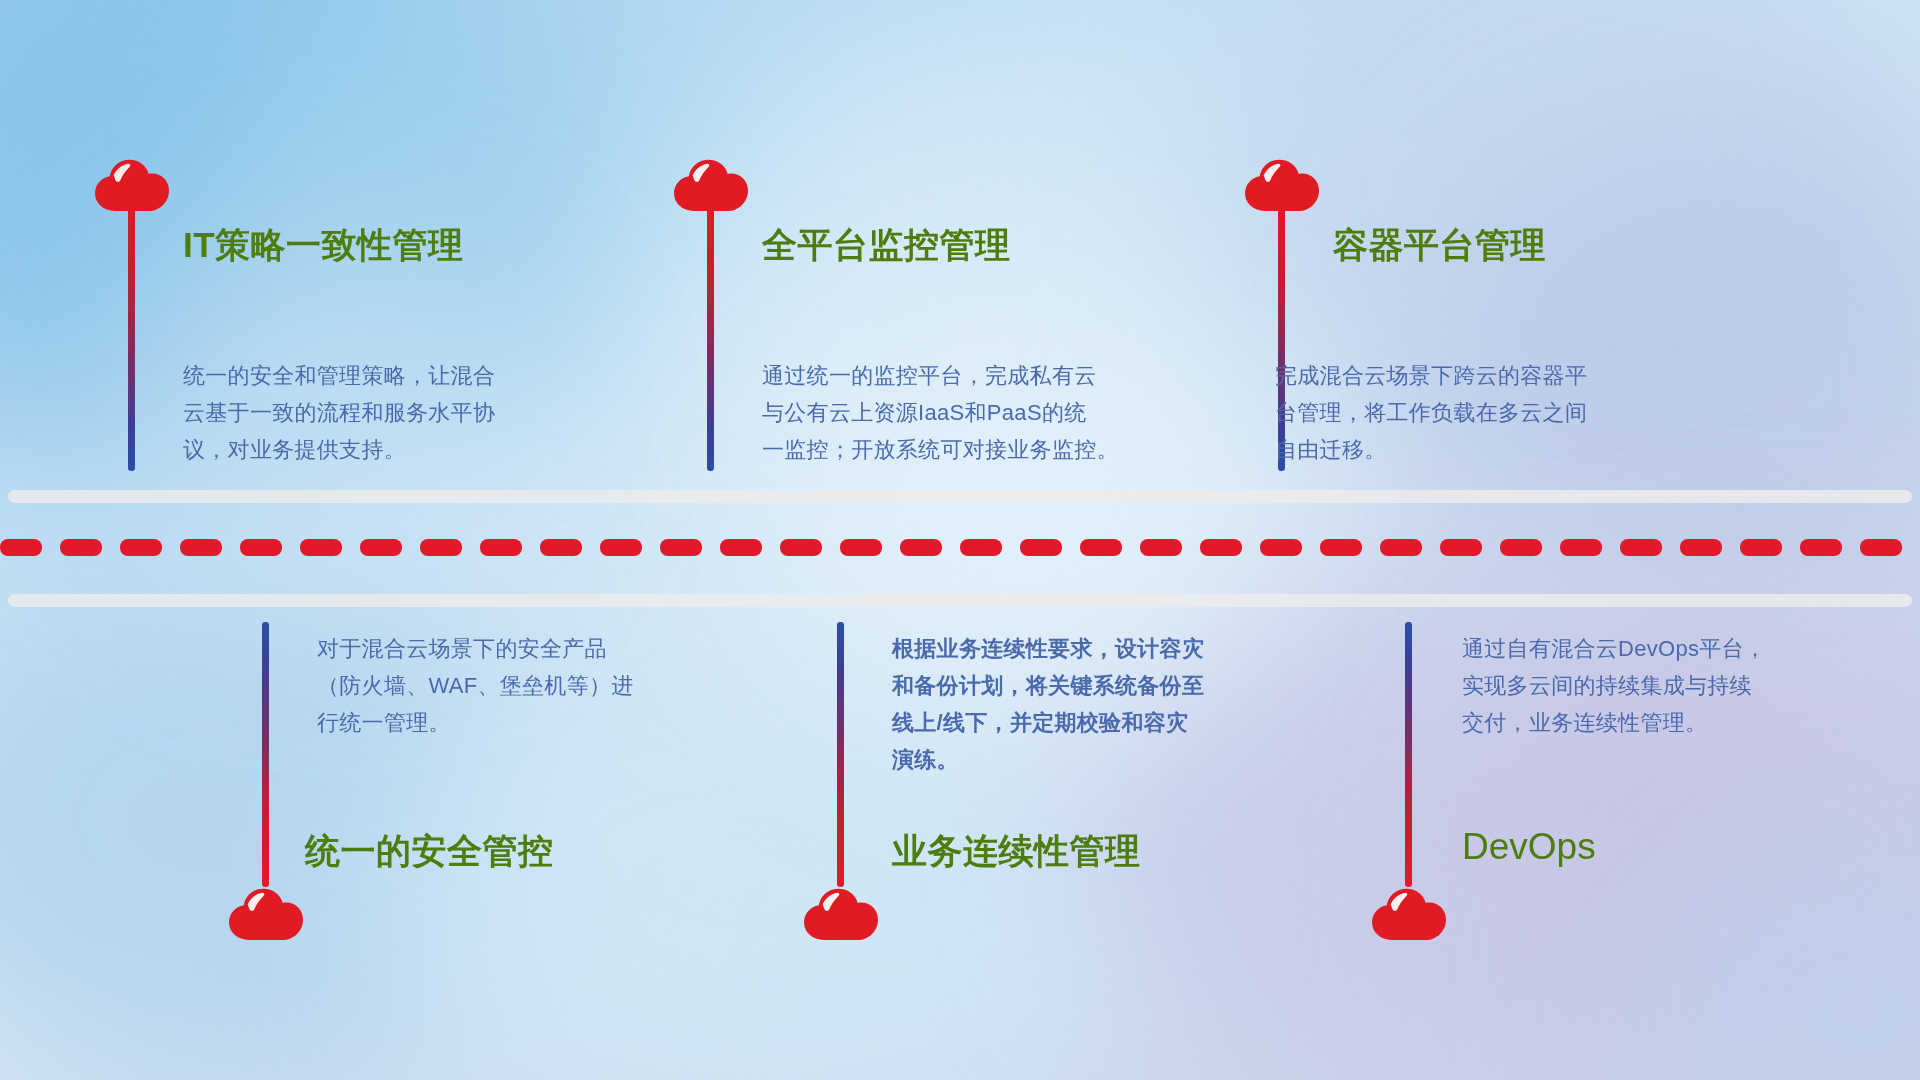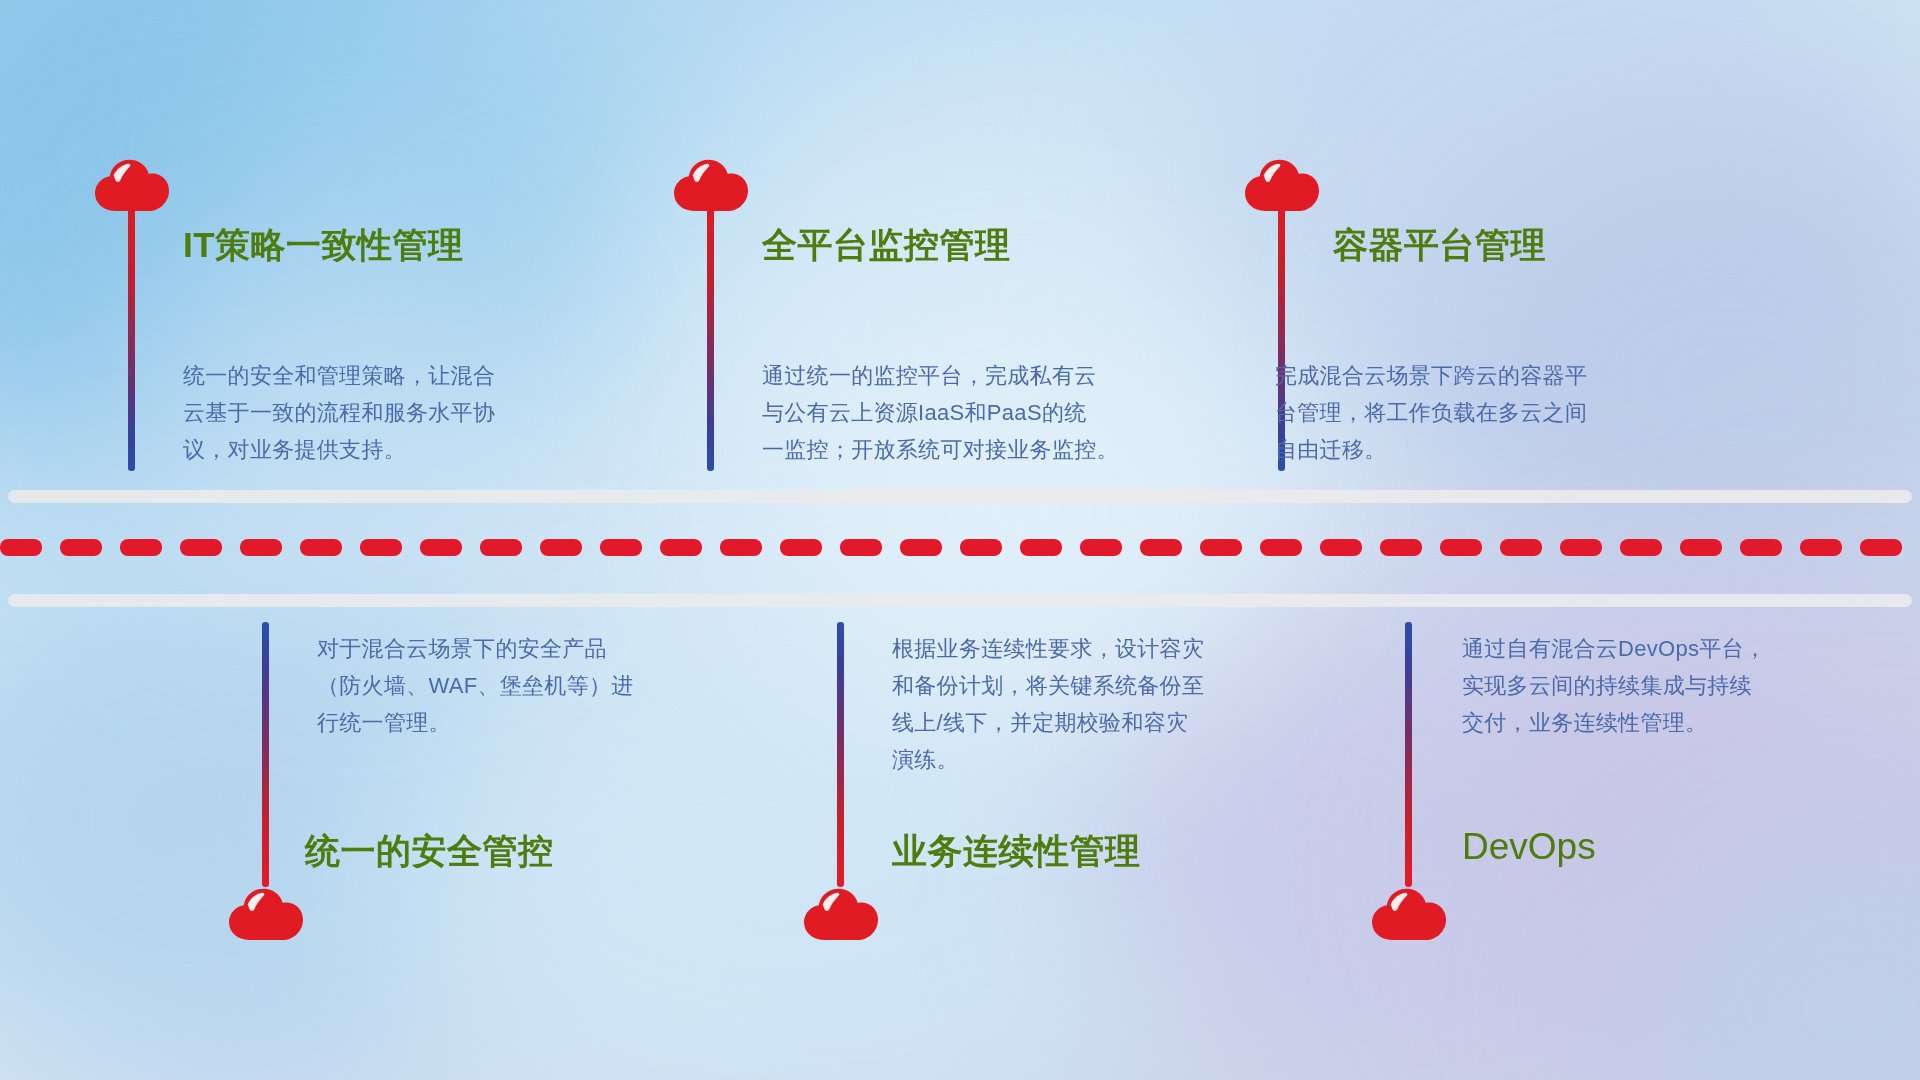--- a/index.html
+++ b/index.html
@@ -183,21 +183,21 @@
   </div>
 
   <div class="pin" style="left:0;top:0;">
     <div class="stem up" style="left:837px;top:622px;height:265px;"></div>
     <div class="cloud" style="left:802px;top:887px;">
       <svg viewBox="0 0 78 56" xmlns="http://www.w3.org/2000/svg">
         <path d="M22 53C10.4 53 2 45.1 2 35.3c0-8.4 6.2-15.5 14.8-17 1.3-9.4 9.6-16.6 19.7-16.6 9.2 0 17 6 19.3 14.2 1.1-.2 2.2-.3 3.4-.3C68.3 15.6 76 22.9 76 32.4 76 43.8 67 53 55.4 53H22z" fill="#e01b24"></path>
         <path d="M20.6 17.6c2.6-6.4 8.2-10.9 14.8-11.9 1.6-.2 2.6 1.6 1.5 2.8-4.5 4.6-7.6 9.1-9.6 13.8-.9 2.1-4 2-4.8-.1l-.9-2.3c-.4-1-.4-1.6-1-2.3z" fill="#ffffff" opacity="0.92"></path>
       </svg>
     </div>
-    <div class="body" style="left:892px;top:630px;width:450px;">根据业务连续性要求，设计容灾
+    <div class="body" style="left:892px;top:630px;width:450px;font-weight:bold;">根据业务连续性要求，设计容灾
 和备份计划，将关键系统备份至
 线上/线下，并定期校验和容灾
 演练。</div>
     <div class="title" style="left:892px;top:828px;">业务连续性管理</div>
   </div>
 
   <div class="pin" style="left:0;top:0;">
     <div class="stem up" style="left:1405px;top:622px;height:265px;"></div>
     <div class="cloud" style="left:1370px;top:887px;">
       <svg viewBox="0 0 78 56" xmlns="http://www.w3.org/2000/svg">

